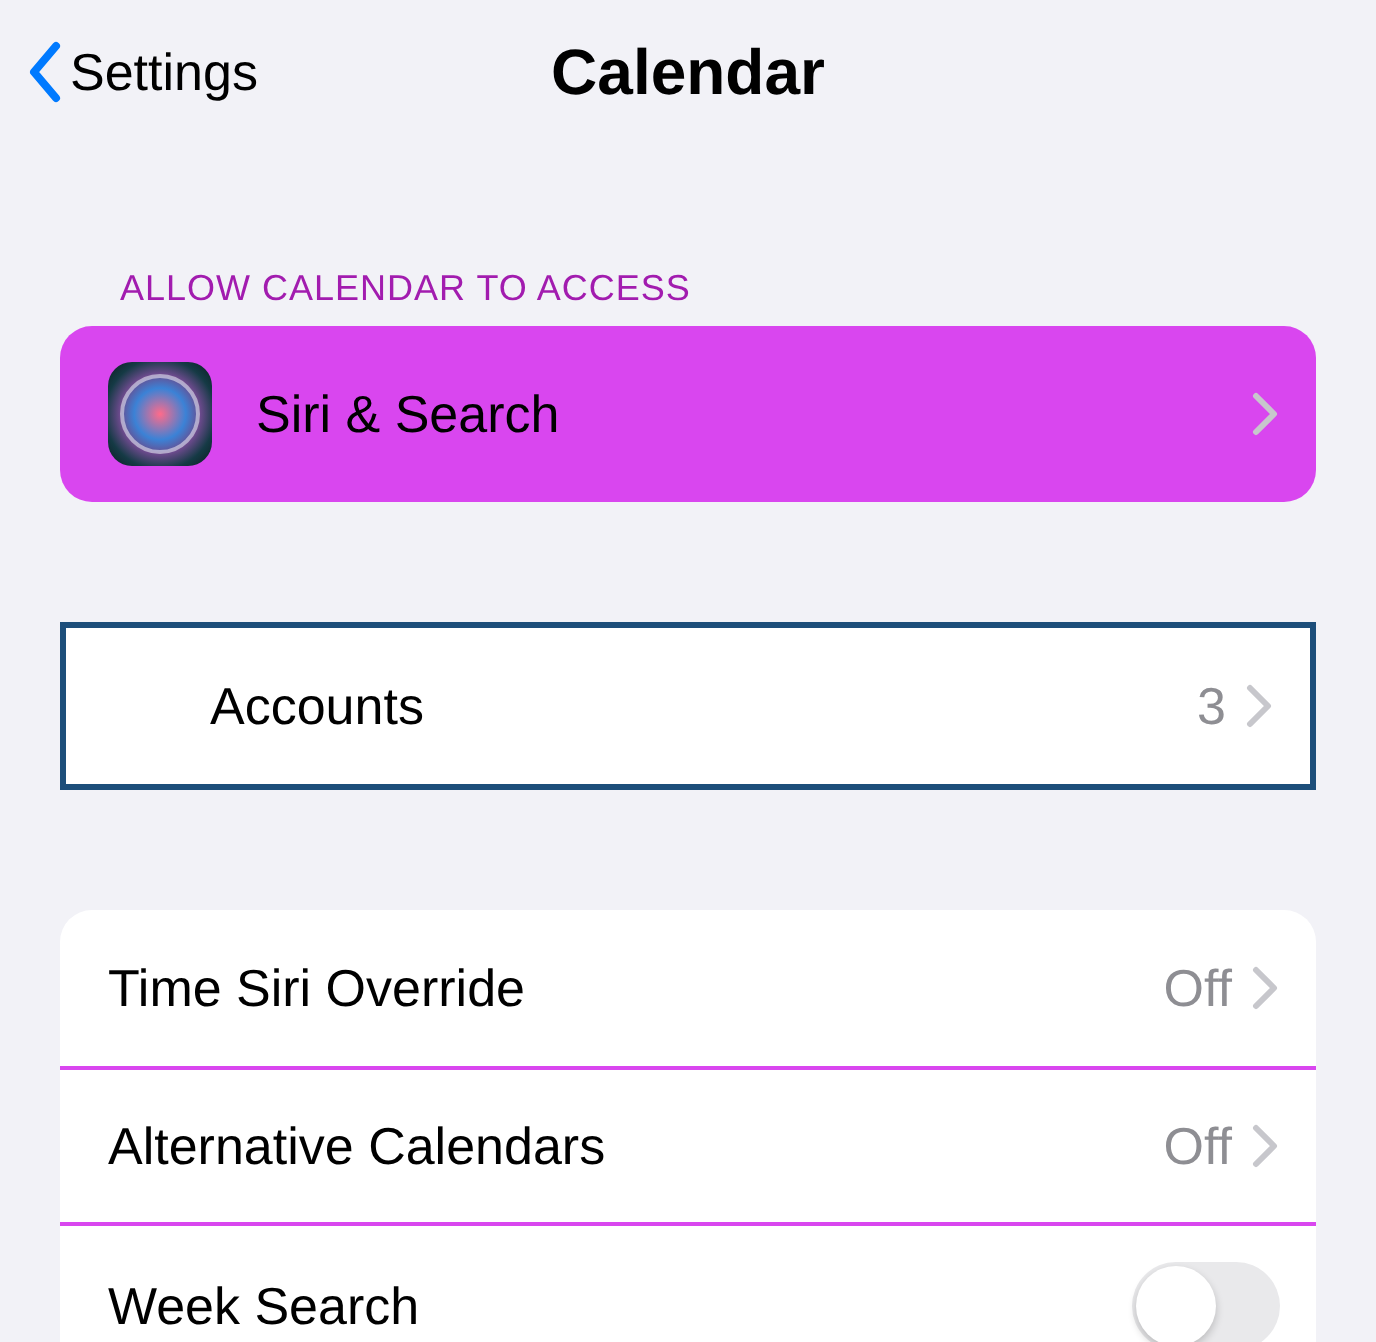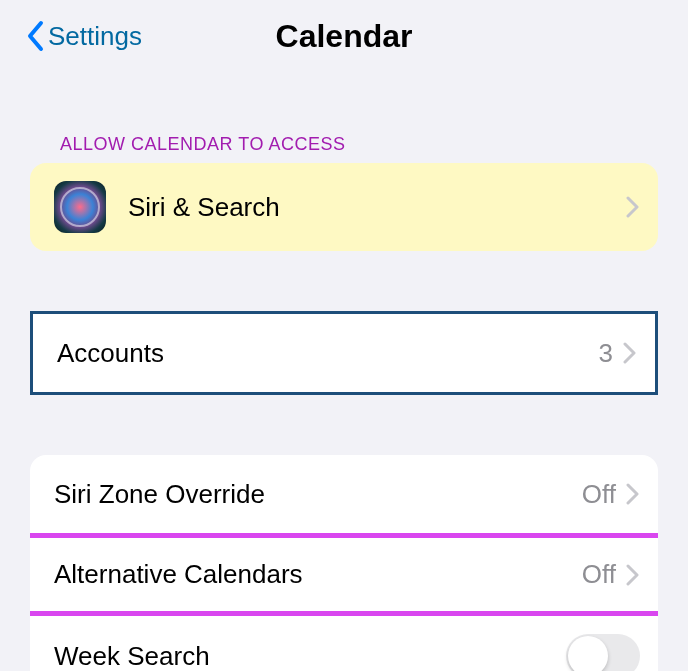--- a/index.html
+++ b/index.html
@@ -12,24 +12,24 @@
     }
     .nav-bar {
       display: flex;
       align-items: center;
       justify-content: center;
       height: 72px;
       position: relative;
     }
     .back-button {
       position: absolute;
-      left: 26px;
+      left: 13px;
       display: flex;
       align-items: center;
-      color: #0369a1;
+      color: #000000;
       font-size: 26px;
       cursor: pointer;
     }
     .back-chevron {
       width: 20px;
       height: 32px;
       margin-right: 2px;
     }
     .nav-title {
       font-size: 32px;
@@ -38,21 +38,21 @@
     }
     .section-header {
       color: #a21caf;
       font-size: 18px;
       letter-spacing: 0.5px;
       text-transform: uppercase;
       padding: 0 18px 8px 60px;
       margin-top: 62px;
     }
     .group {
-      background: #fef9c3;
+      background: #d946ef;
       margin: 0 30px;
       border-radius: 16px;
     }
     .row {
       display: flex;
       align-items: center;
       padding: 18px 18px 18px 24px;
       min-height: 78px;
       cursor: pointer;
     }
@@ -93,20 +93,21 @@
       height: 22px;
       flex-shrink: 0;
     }
     .group-spacer {
       height: 60px;
     }
     .highlighted-group {
       background: #fff;
       margin: 0 30px;
       border: 3px solid #1d4e7a;
+      padding-left: 48px;
     }
     .highlighted-group .row {
       padding: 20px 18px 20px 24px;
     }
     .switch {
       width: 74px;
       height: 44px;
       border-radius: 22px;
       background: #e9e9eb;
       position: relative;
@@ -124,21 +125,21 @@
     }
     .settings-group {
       background: #fff;
       margin: 0 30px;
       border-radius: 16px 16px 0 0;
     }
     .settings-group .row {
       min-height: 78px;
     }
     .settings-group .row:not(:first-child) {
-      border-top: 5px solid #d946ef;
+      border-top: 2px solid #d946ef;
     }
   </style>
 </head>
 <body>
 
 <div class="nav-bar">
   <div class="back-button">
     <svg class="back-chevron" viewBox="0 0 20 32">
       <polyline points="15,3 4,16 15,29" fill="none" stroke="#007aff" stroke-width="4" stroke-linecap="round" stroke-linejoin="round"></polyline>
     </svg>
@@ -168,21 +169,21 @@
     <svg class="chevron-right" viewBox="0 0 14 22">
       <polyline points="2,2 11,11 2,20" fill="none" stroke="#c7c7cc" stroke-width="3" stroke-linecap="round" stroke-linejoin="round"></polyline>
     </svg>
   </div>
 </div>
 
 <div class="group-spacer"></div>
 
 <div class="settings-group">
   <div class="row">
-    <div class="row-label">Siri Zone Override</div>
+    <div class="row-label">Time Siri Override</div>
     <div class="row-value">Off</div>
     <svg class="chevron-right" viewBox="0 0 14 22">
       <polyline points="2,2 11,11 2,20" fill="none" stroke="#c7c7cc" stroke-width="3" stroke-linecap="round" stroke-linejoin="round"></polyline>
     </svg>
   </div>
   <div class="row">
     <div class="row-label">Alternative Calendars</div>
     <div class="row-value">Off</div>
     <svg class="chevron-right" viewBox="0 0 14 22">
       <polyline points="2,2 11,11 2,20" fill="none" stroke="#c7c7cc" stroke-width="3" stroke-linecap="round" stroke-linejoin="round"></polyline>

